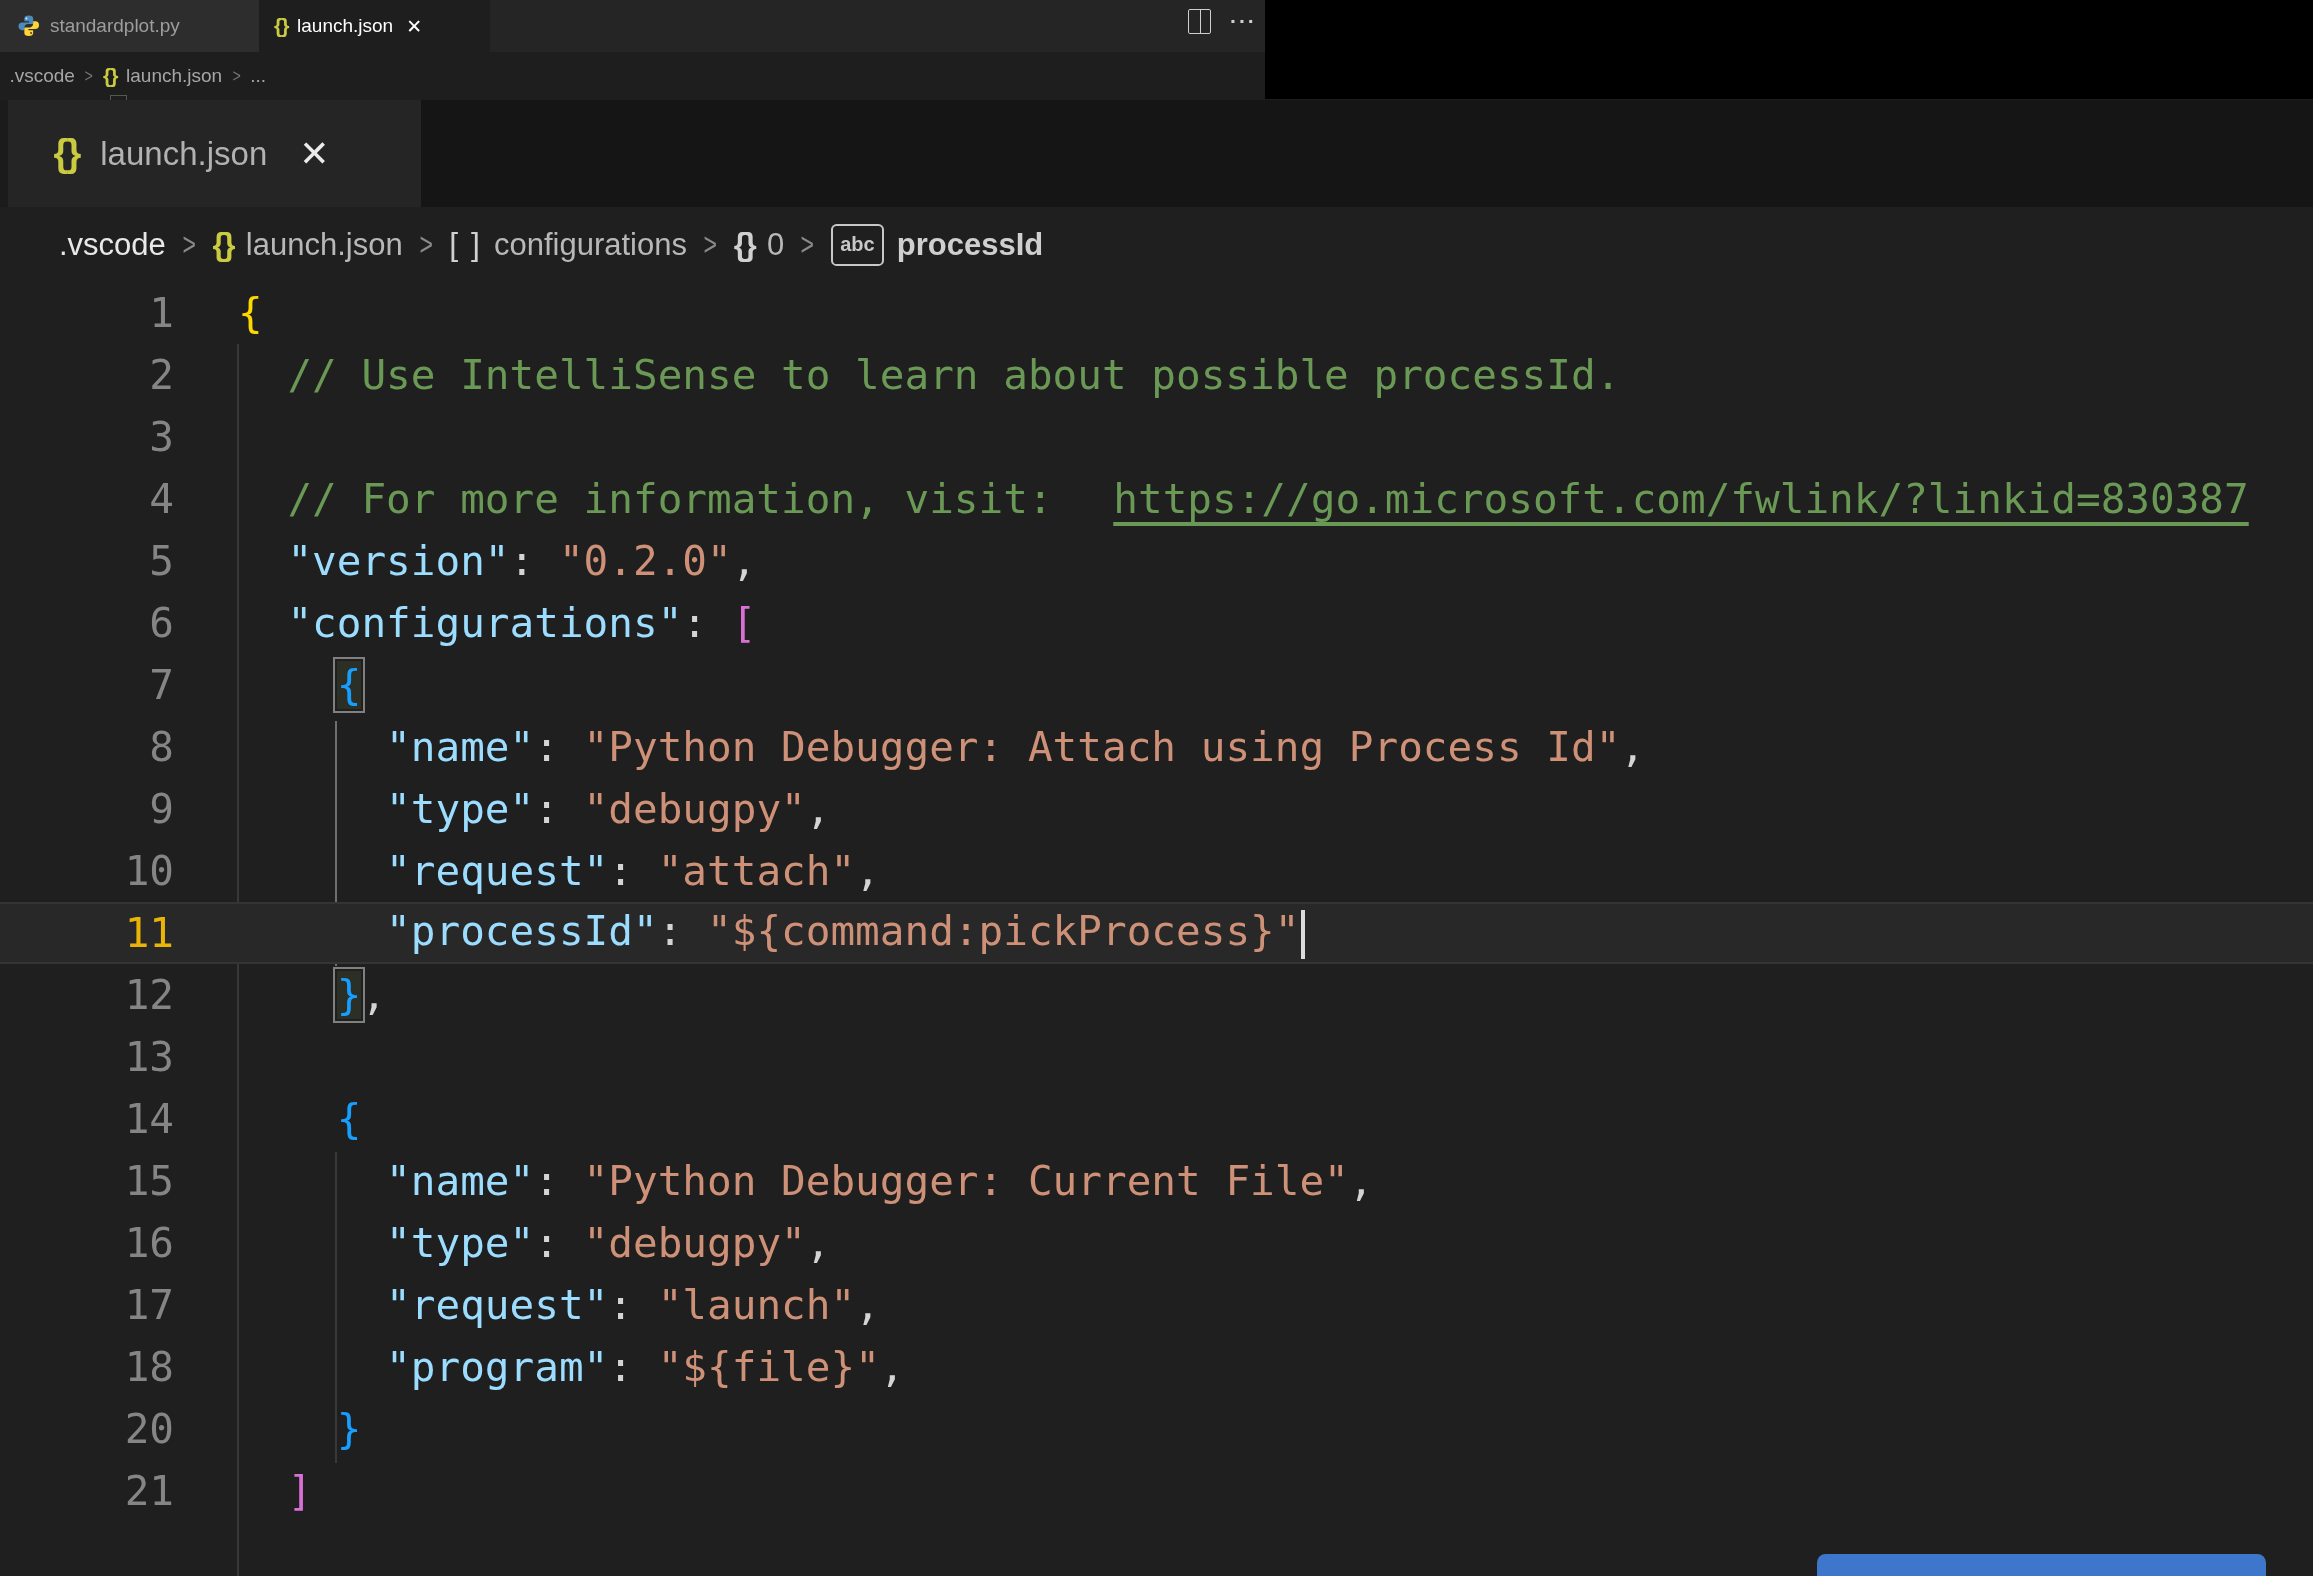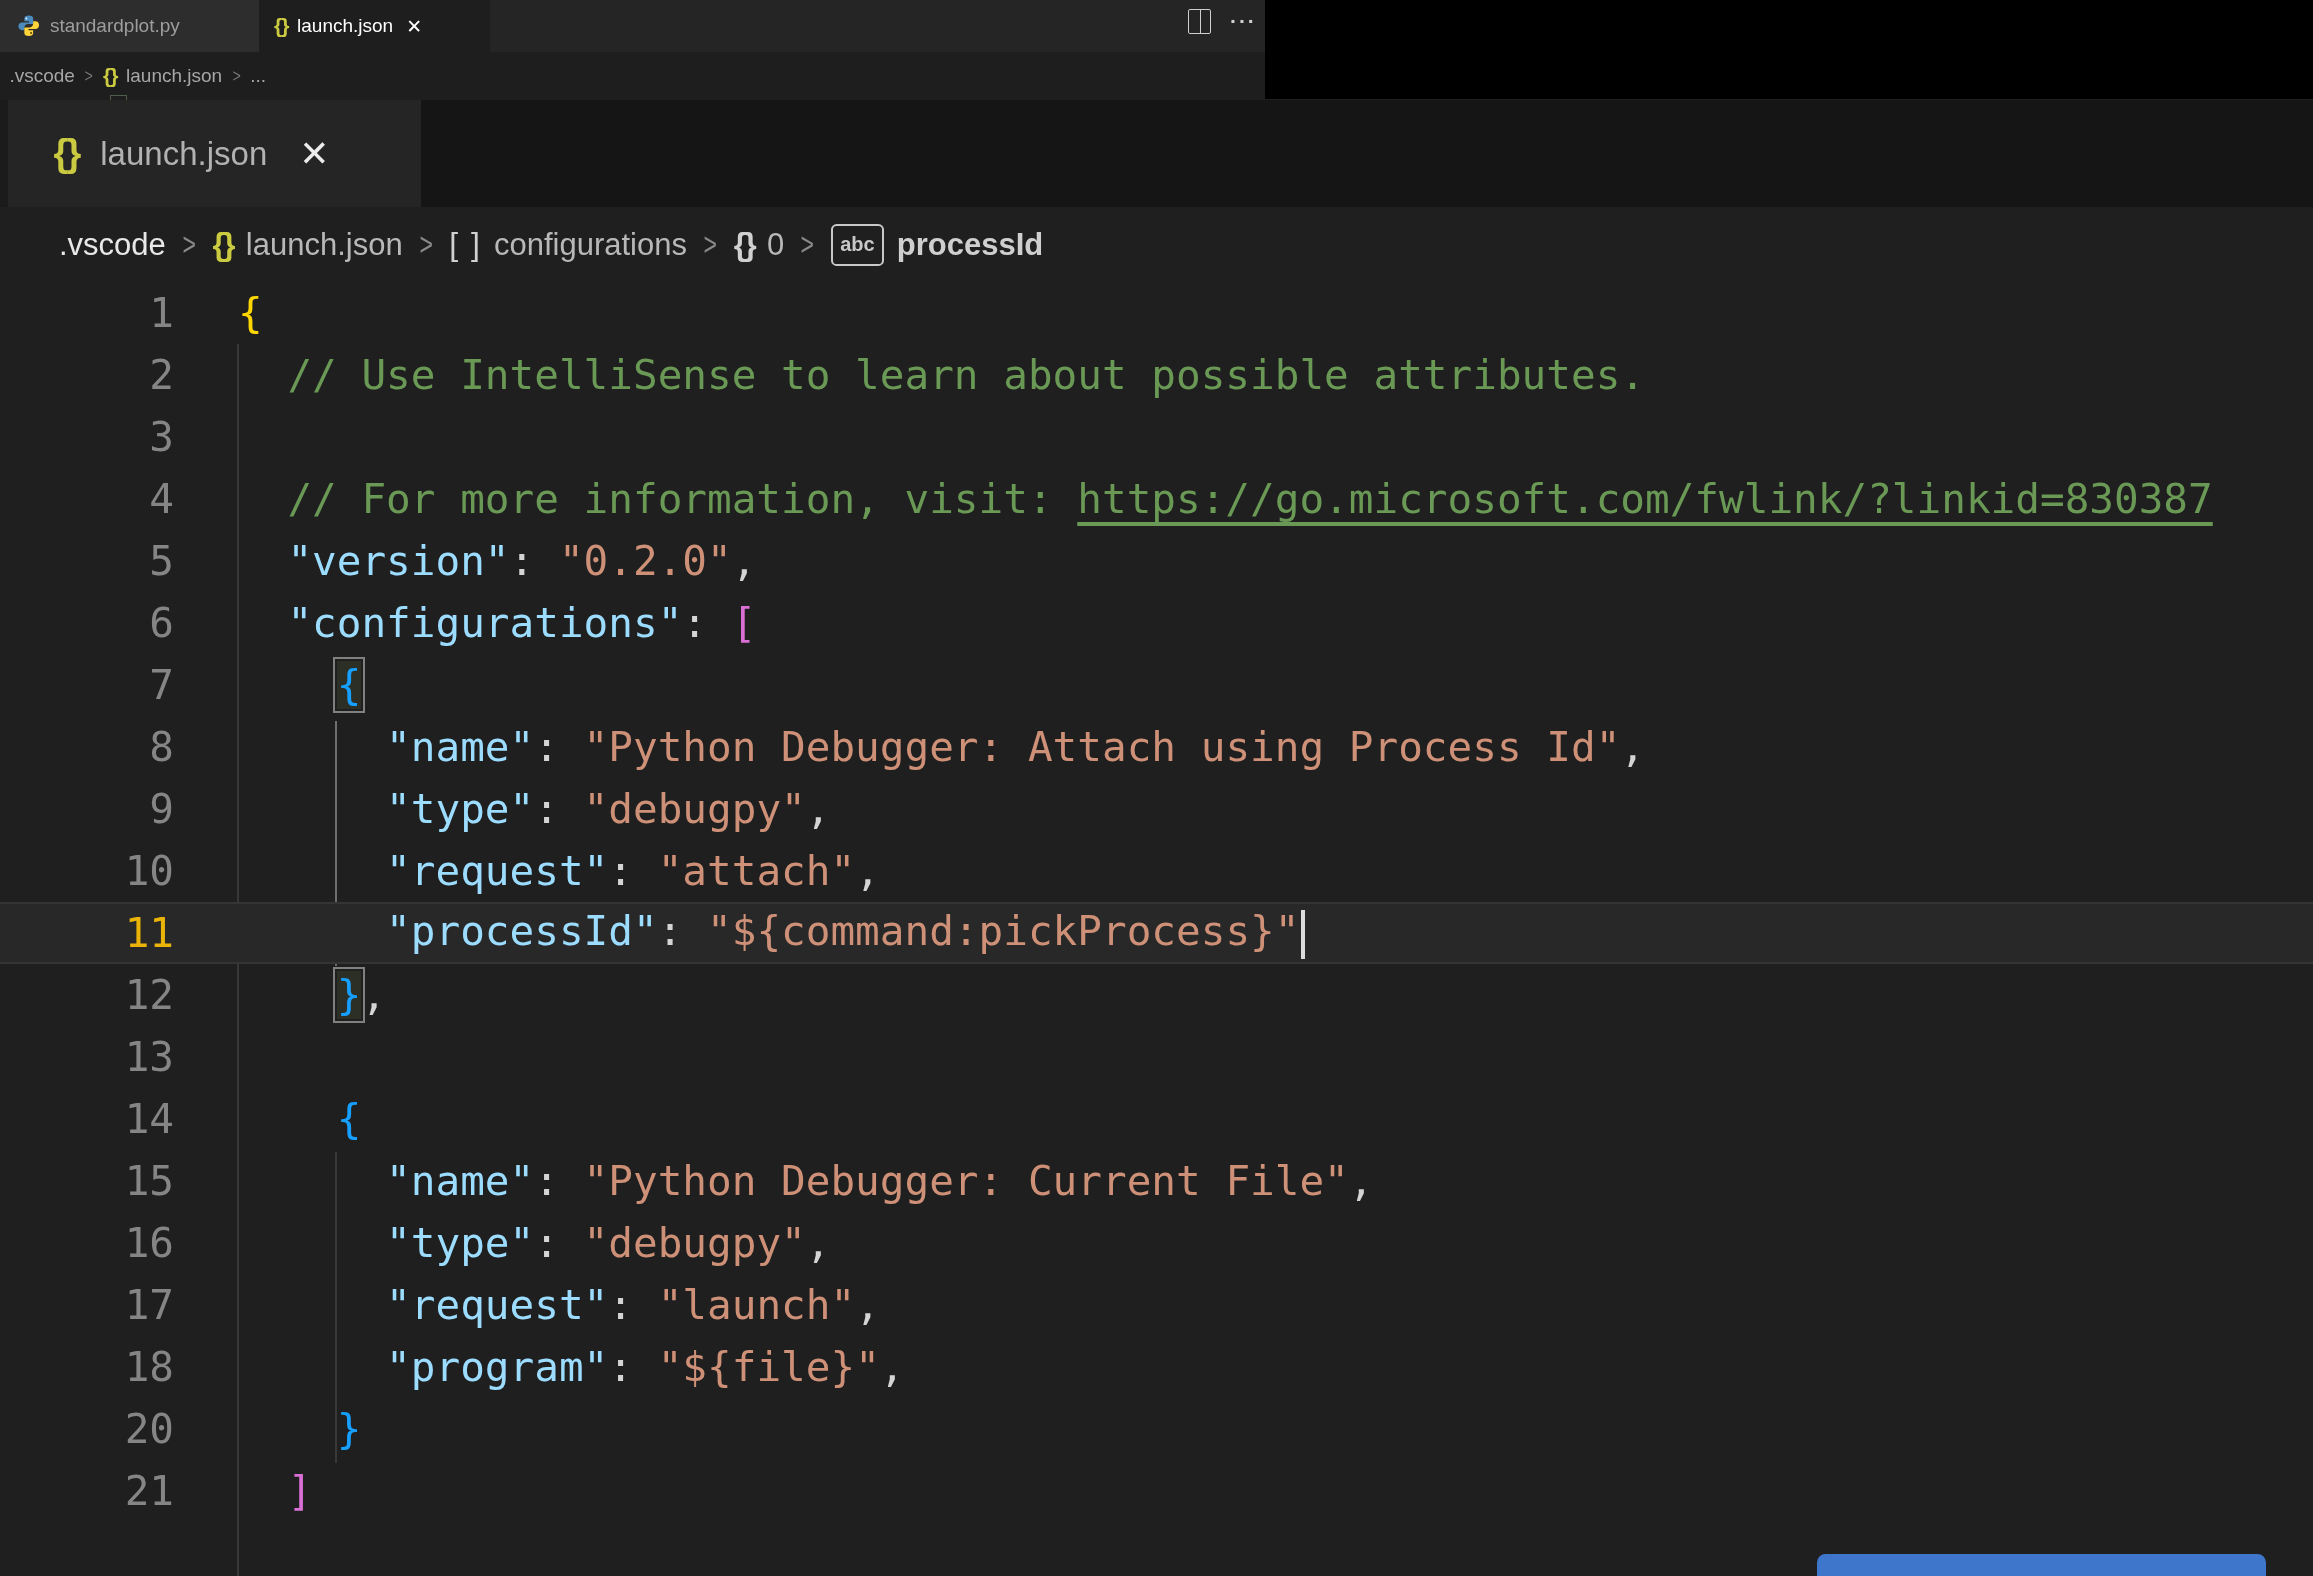--- a/index.html
+++ b/index.html
@@ -53,21 +53,21 @@
   .guide{position:absolute;width:1.9px;background:#383838;}
   #guide-active{background:#6e6e6e;}
   .row{position:relative;height:62px;display:flex;align-items:center;}
   .row.current{background:#282828;box-shadow:inset 0 1.9px 0 #343434,inset 0 -1.9px 0 #343434;}
   .ln{width:174px;flex:none;text-align:right;color:#858585;user-select:none;}
   .row.current .ln{color:#eab308;}
   .code{white-space:pre;padding-left:64px;letter-spacing:0;}
   .b0{color:#ffd700}.b1{color:#da70d6}.b2{color:#179fff}
   .key{color:#9cdcfe}.str{color:#ce9178}.pun{color:#d4d4d4}
   .com{color:#6a9955}
-  .link{color:#6a9955;text-decoration:underline;text-decoration-thickness:3.8px;text-underline-offset:8.5px;}
+  .link{color:#6a9955;text-decoration:underline;text-decoration-thickness:3.8px;text-underline-offset:8.5px;margin-left:36px;}
   .boxed{outline:2.8px solid #808080;outline-offset:2.8px;background:#2b2f26;}
   .cursor{display:inline-block;width:3.8px;height:49px;background:#dcdcdc;vertical-align:middle;margin-left:1.9px;}
 
   
   #black-region{position:absolute;left:1265px;top:0;width:1049px;height:99px;background:#000;z-index:40;}
   #add-config-button{position:absolute;left:1817px;top:1554px;width:449px;height:56px;background:#3e76cc;
       border:none;border-radius:8.5px;z-index:30;}
 </style>
 </head>
 <body>
@@ -150,21 +150,21 @@
     <div class="guide" id="guide-l0" style="left:237px;top:62px;height:1232px;"></div>
     <div class="guide" id="guide-active" style="left:335px;top:439px;height:245px;"></div>
     <div class="guide" id="guide-l1b" style="left:335px;top:870px;height:311px;"></div>
     <div id="lines">
         <div class="row">
           <div class="ln">1</div>
           <div class="code"><span class="b0">{</span></div>
         </div>
         <div class="row">
           <div class="ln">2</div>
-          <div class="code">  <span class="com">// Use IntelliSense to learn about possible attributes.</span></div>
+          <div class="code">  <span class="com">// Use IntelliSense to learn about possible processId.</span></div>
         </div>
         <div class="row">
           <div class="ln">3</div>
         </div>
         <div class="row">
           <div class="ln">4</div>
           <div class="code">  <span class="com">// For more information, visit: </span><span class="link">https://go.microsoft.com/fwlink/?linkid=830387</span></div>
         </div>
         <div class="row">
           <div class="ln">5</div>

